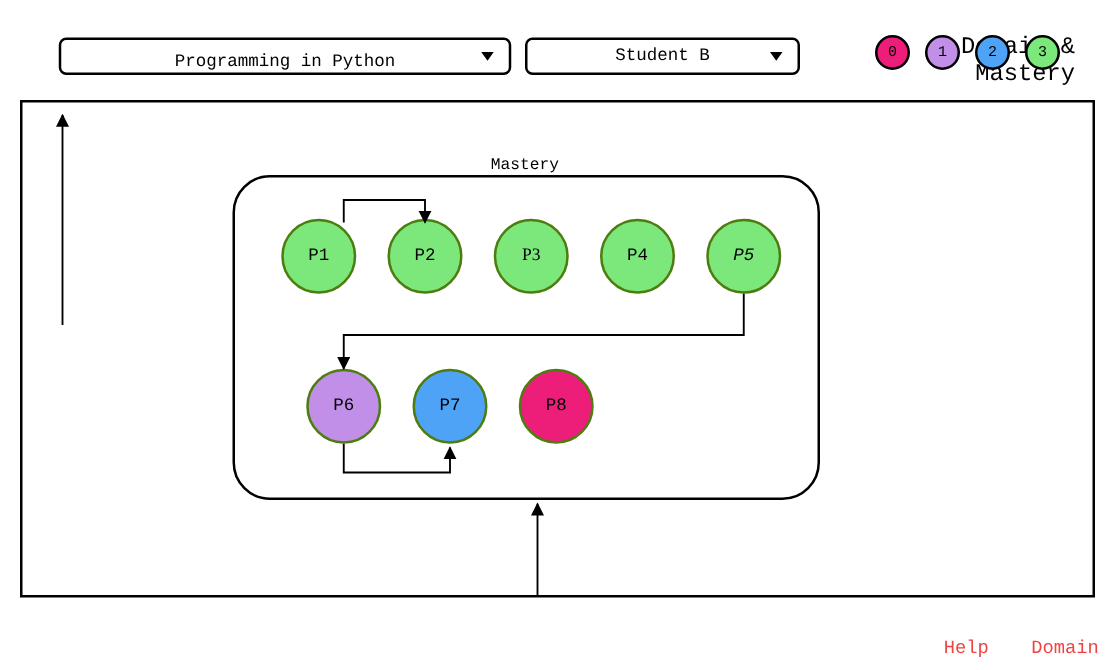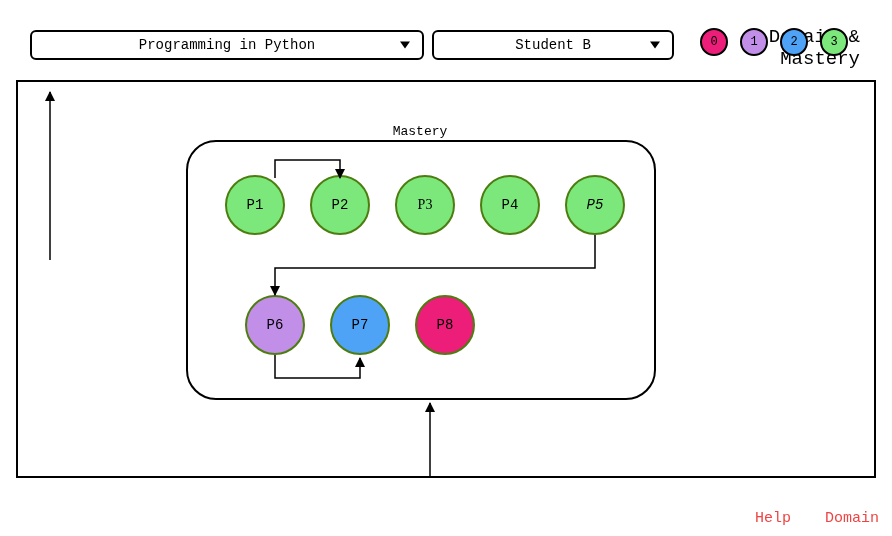--- a/index.html
+++ b/index.html
@@ -85,26 +85,26 @@
     color: #ef4444;
     font-size: 15px;
     cursor: pointer;
   }
 
   svg { pointer-events: none; }
 </style>
 </head>
 <body>
 
-<div class="dropdown abs" style="left:30px; top:30px; width:394px;">
+<div class="dropdown abs" style="left:47px; top:30px; width:362px;align-items:flex-end;">
   <span class="label">Programming in Python</span>
   <span class="caret"></span>
 </div>
 
-<div class="dropdown abs" style="left:432px; top:30px; width:242px;">
+<div class="dropdown abs" style="left:420px; top:30px; width:220px;">
   <span class="label">Student B</span>
   <span class="caret"></span>
 </div>
 
 <div class="abs" style="left:700px; top:4px; width:160px;">
   <div class="legend-title">Domain &amp; Mastery</div>
 </div>
 <div class="abs legend-row" style="left:700px; top:28px;">
   <div class="legend-circle c0">
       <span>0</span>

